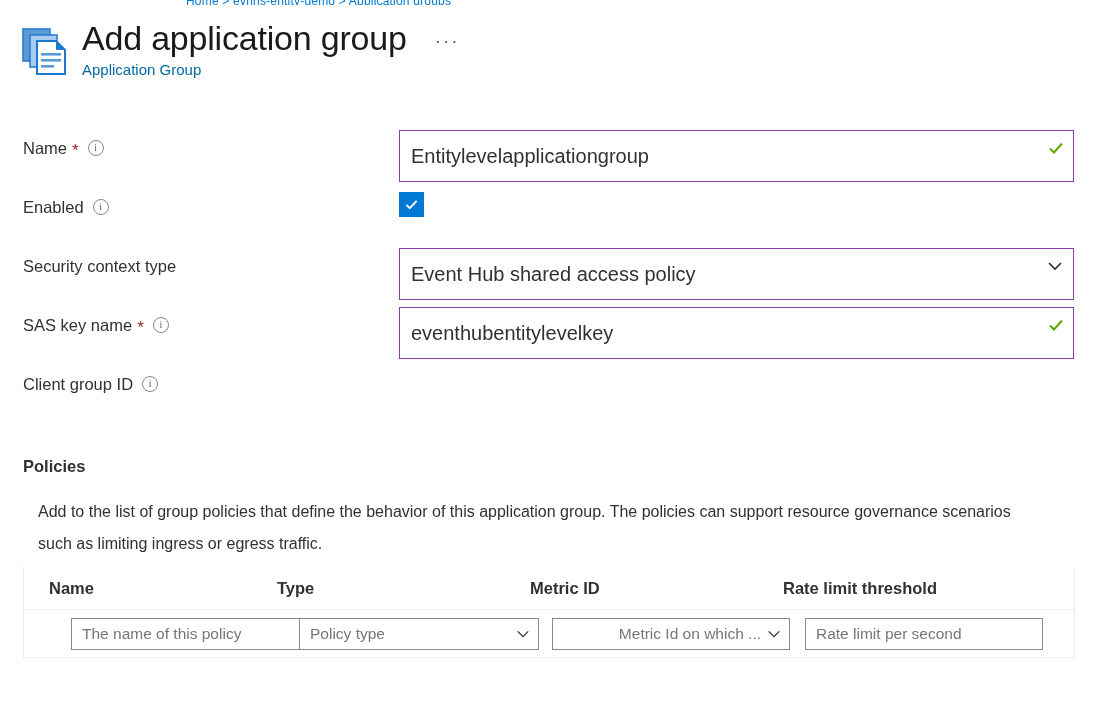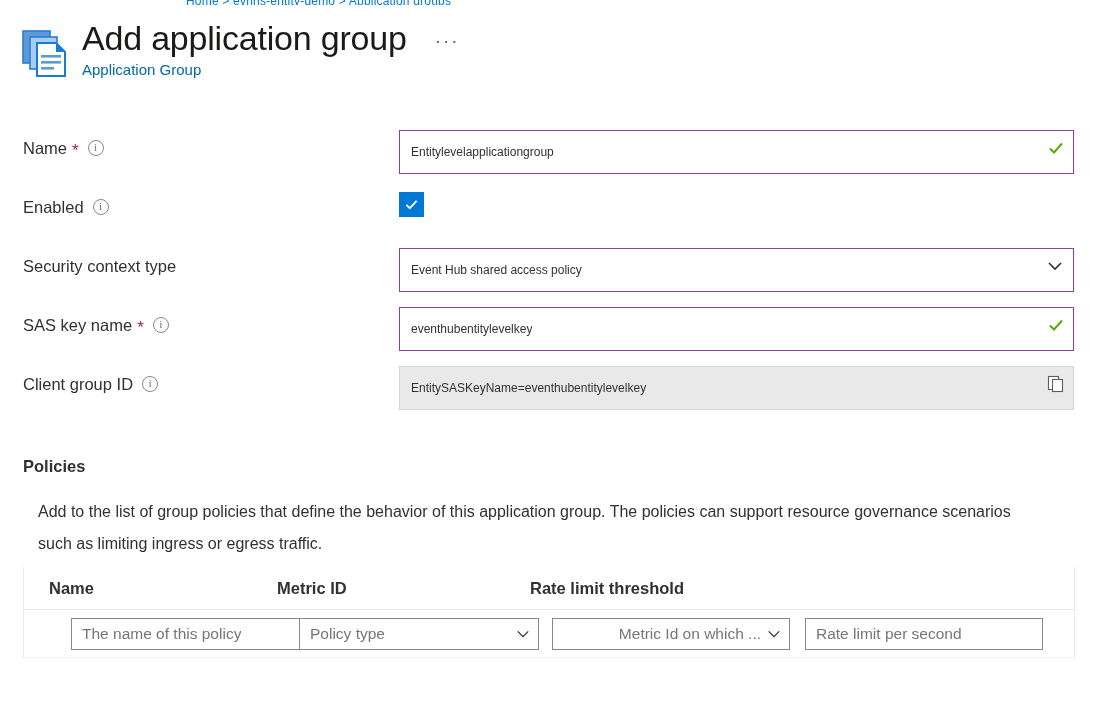--- a/index.html
+++ b/index.html
@@ -26,21 +26,21 @@
     white-space: nowrap;
     letter-spacing: .2px;
   }
 
   
   .header {
     position: absolute;
     top: 18px;
     left: 22px;
     display: flex;
-    align-items: flex-end;
+    align-items: center;
   }
   .doc-icon {
     width: 50px;
     height: 52px;
     margin-top: 6px;
     flex: 0 0 auto;
   }
   .header-text { margin-left: 10px; }
   .title-row { display: flex; align-items: center; }
   .page-title {
@@ -113,27 +113,27 @@
 
   .control {
     position: absolute;
     left: 399px;
     top: 0;
     width: 675px;
     height: 36px;
   }
   .tbx {
     width: 100%;
-    height: 44px;
+    height: 52px;
     border: 1px solid #8a3ea8;
     background: #ffffff;
     display: flex;
     align-items: center;
     padding: 0 26px 0 11px;
-    font-size: 12px;
+    font-size: 20px;
     color: #323130;
   }
   .tbx.readonly {
     border: 1px solid #d6d6d6;
     background: #e9e9e9;
     color: #323130;
   }
   .tbx .val { white-space: nowrap; overflow: hidden; text-overflow: ellipsis; }
 
   .check-valid {
@@ -340,40 +340,32 @@
         <path d="M2 8.5 L6 12.5 L14 3.5" fill="none" stroke="#5aa700" stroke-width="1.9"></path>
       </svg>
     </div>
   </div>
 
   <div class="field-row">
     <div class="field-label">
       <span>Client group ID</span>
       <span class="info-icon">i</span>
     </div>
-    <div class="control">
-      <div class="tbx readonly">
-        <span class="val">EntitySASKeyName=eventhubentitylevelkey</span>
-      </div>
-      <svg class="copy-btn" viewBox="0 0 18 18">
-        <rect x="1.5" y="1.5" width="10" height="13" fill="#ffffff" stroke="#605e5c" stroke-width="1.1"></rect>
-        <rect x="5.5" y="4.5" width="10" height="12" fill="#ffffff" stroke="#605e5c" stroke-width="1.1"></rect>
-      </svg>
-    </div>
   </div>
 
 </div>
 
 <div class="policies">
   <div class="policies-head">Policies</div>
   <div class="policies-desc">Add to the list of group policies that define the behavior of this application group. The policies can support resource governance scenarios such as limiting ingress or egress traffic.</div>
 
   <div class="table">
     <div class="thead">
       <div class="th c1">Name</div>
+      <div class="th c2">Type</div>
       <div class="th c3">Metric ID</div>
       <div class="th c4">Rate limit threshold</div>
     </div>
 
     <div class="trow">
       <div class="c1">
         <div class="cell-input w-name">
           <span class="ph">The name of this policy</span>
         </div>
       </div>

